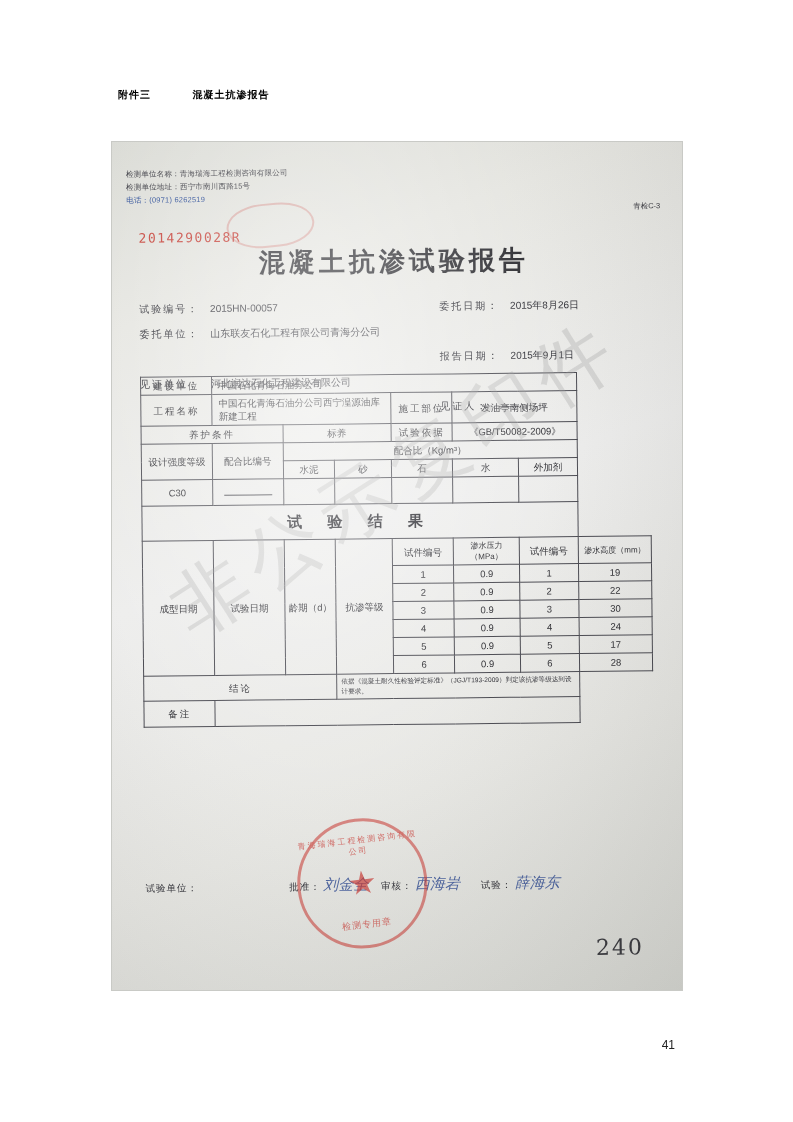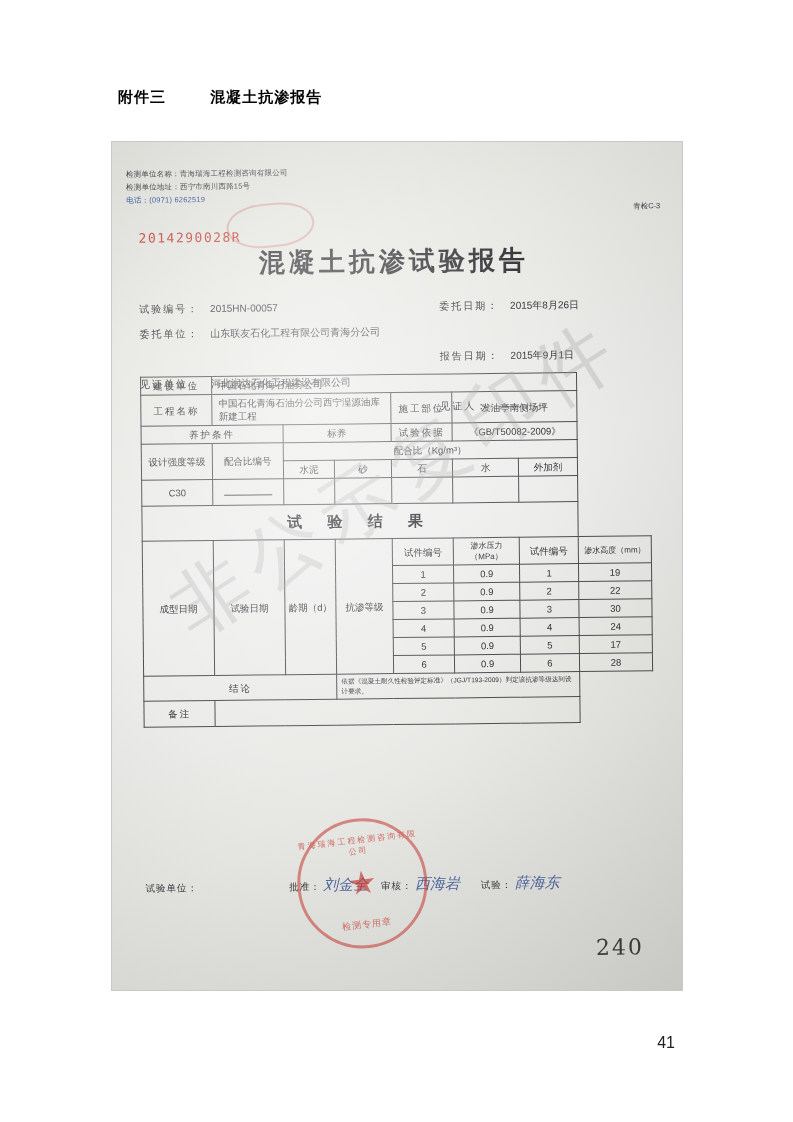--- a/index.html
+++ b/index.html
@@ -16,35 +16,35 @@
   }
   .page {
     position: absolute;
     inset: 0;
     background: #ffffff;
   }
   .doc-heading {
     position: absolute;
     left: 118px;
     top: 88px;
-    font-size: 15px;
+    font-size: 10px;
     font-weight: bold;
     color: #000;
     letter-spacing: 1px;
     white-space: nowrap;
   }
   .doc-heading .gap {
     display: inline-block;
     width: 34px;
   }
   .page-number {
     position: absolute;
     right: 118px;
     bottom: 70px;
-    font-size: 16px;
+    font-size: 12px;
     color: #222;
   }
 
   
   .photo {
     position: absolute;
     left: 112px;
     top: 142px;
     width: 570px;
     height: 848px;

